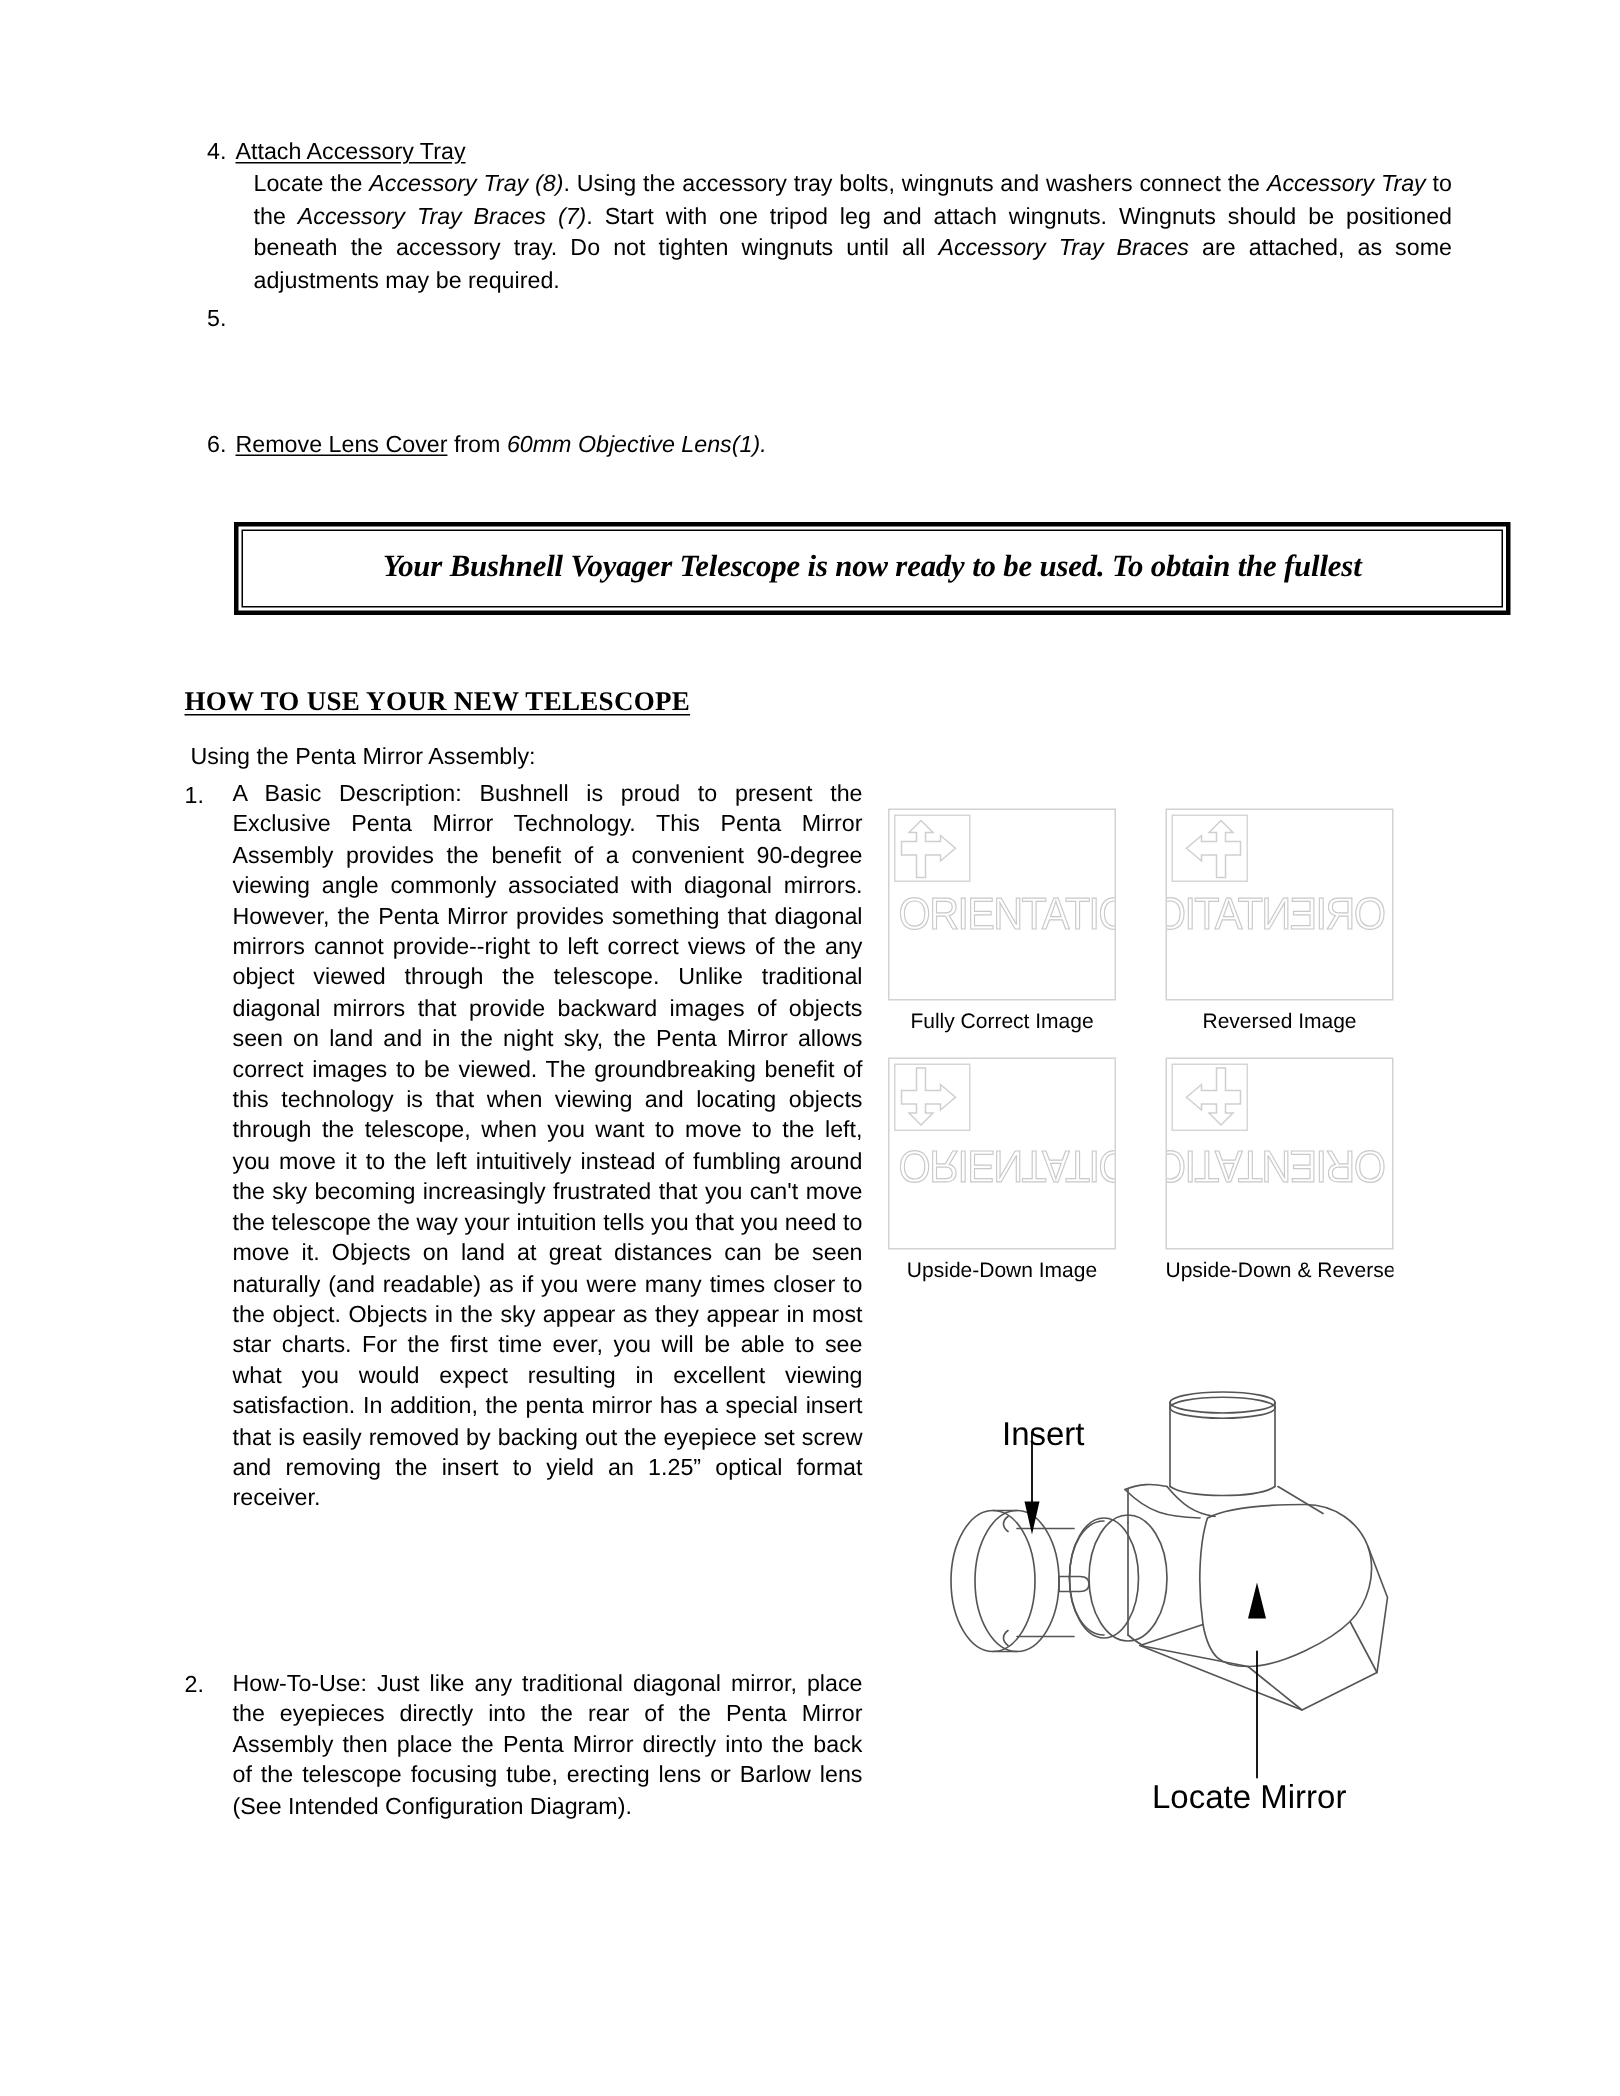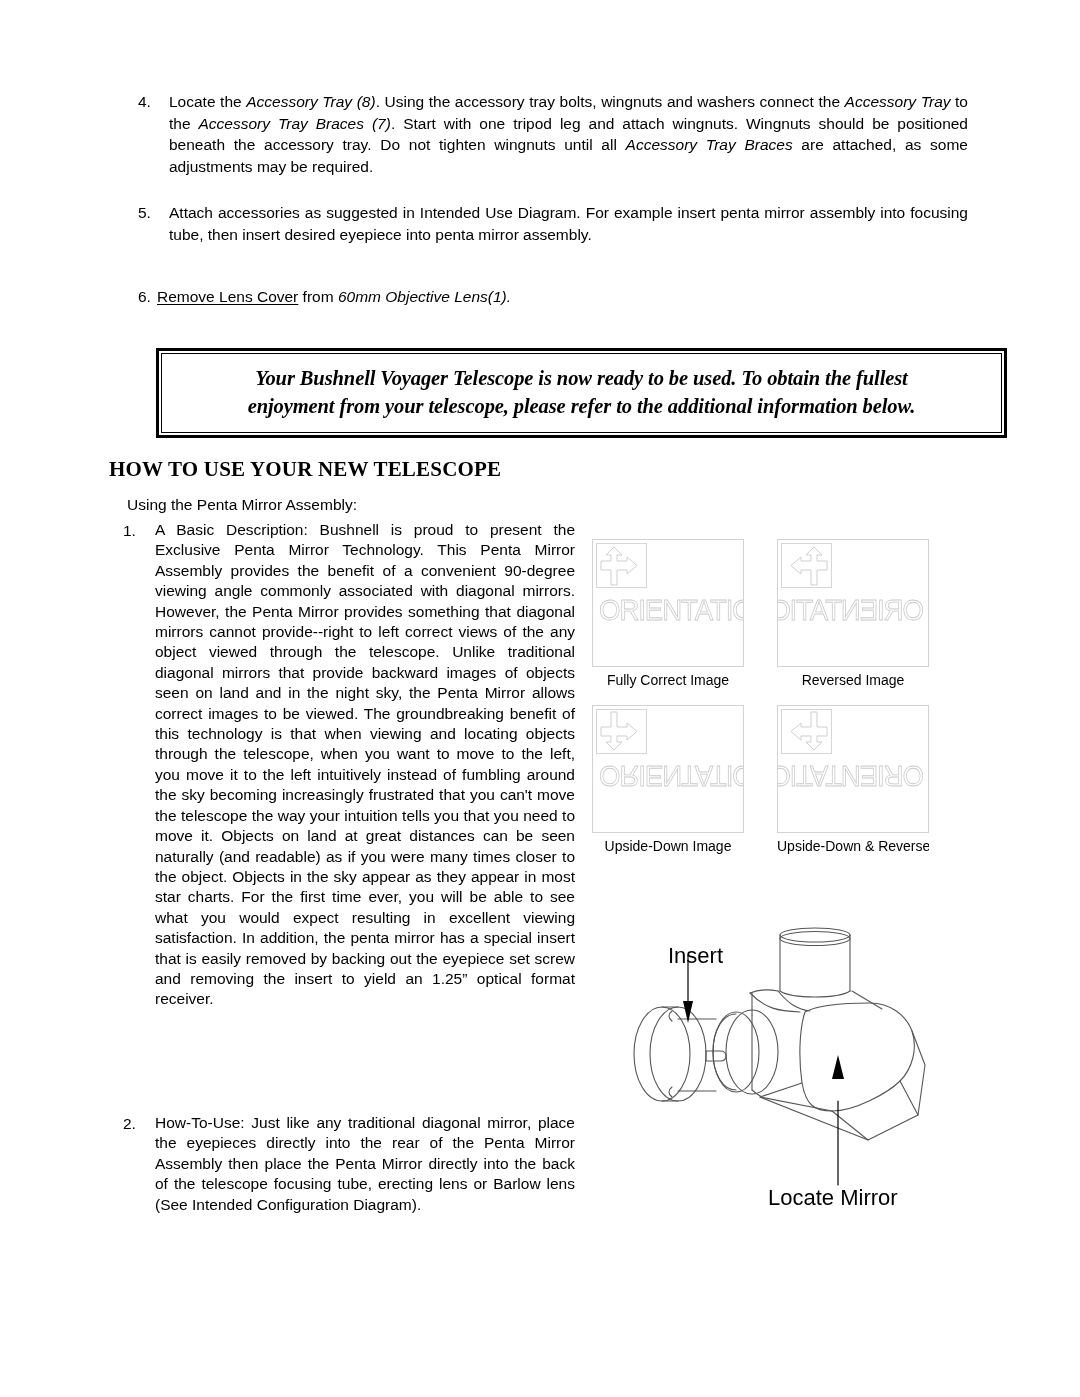--- a/index.html
+++ b/index.html
@@ -88,26 +88,27 @@
     font-style: italic;
     font-size: 20.5px;
     line-height: 28px;
     text-align: center;
     letter-spacing: -0.1px;
   }
 
   
   .section-head {
     position: absolute;
-    left: 109px;
+    left: 123px;
     top: 457px;
     font-family: "Liberation Serif", serif;
     font-weight: bold;
-    font-size: 21px;
+    font-size: 18px;
     letter-spacing: 0.2px;
+    text-decoration: underline;
     text-underline-offset: 3px;
   }
   .intro-line {
     position: absolute;
     left: 127px;
     top: 494px;
     font-size: 15.5px;
     line-height: 21px;
   }
 
@@ -207,44 +208,43 @@
   .lbl-penta  { left: 168px; top: 270px; }
 </style>
 </head>
 <body>
 
 <div class="page">
 
   <div class="step" style="left:123px; top:91px; width:845px;">
     <div class="step-num">4.</div>
     <div class="step-body">
+      <div class="step-title">Attach Accessory Tray</div>
       <div class="step-text"><span>Locate the </span><span class="ital">Accessory Tray (8)</span><span>. Using the accessory tray bolts, wingnuts and washers connect the </span><span class="ital">Accessory Tray</span><span> to the </span><span class="ital">Accessory Tray Braces (7)</span><span>. Start with one tripod leg and attach wingnuts. Wingnuts should be positioned beneath the accessory tray. Do not tighten wingnuts until all </span><span class="ital">Accessory Tray Braces</span><span> are attached, as some adjustments may be required.</span></div>
     </div>
   </div>
 
   <div class="step" style="left:123px; top:202px; width:845px;">
     <div class="step-num">5.</div>
     <div class="step-body">
-      <div class="step-text"><span>Attach accessories as suggested in Intended Use Diagram.  For example insert penta mirror assembly into focusing tube, then insert desired eyepiece into penta mirror assembly.</span></div>
     </div>
   </div>
 
   <div class="step" style="left:123px; top:286px; width:700px;">
     <div class="step-num">6.</div>
     <div class="step-body">
       <div class="step-inline">
         <span class="ul">Remove Lens Cover</span><span> from </span><span class="ital">60mm Objective Lens(1).</span>
       </div>
     </div>
   </div>
 
   <div class="callout">
     <div class="callout-inner">
       <div class="callout-line">Your Bushnell Voyager Telescope is now ready to be used. To obtain the fullest</div>
-      <div class="callout-line">enjoyment  from your telescope, please refer to the additional information below.</div>
     </div>
   </div>
 
   <div class="section-head">HOW TO USE YOUR NEW TELESCOPE</div>
   <div class="intro-line">Using the Penta Mirror Assembly:</div>
 
   <div class="body-col step" style="top:520px;">
     <div class="step-num">1.</div>
     <div class="step-body">
       <div class="col-text">A Basic Description: Bushnell is proud to present the Exclusive Penta Mirror Technology.   This Penta Mirror Assembly provides the benefit of a convenient 90-degree viewing angle commonly associated with diagonal mirrors.  However, the Penta Mirror provides something that diagonal mirrors cannot provide--right to left correct views of the any object viewed through the telescope.  Unlike traditional diagonal mirrors that provide backward images of objects seen on land and in the night sky, the Penta Mirror allows correct images to be viewed.  The groundbreaking benefit of this technology is that when viewing and locating objects through the telescope, when you want to move to the left, you move it to the left intuitively instead of fumbling around the sky becoming increasingly frustrated that you can't move the telescope the way your intuition tells you that you need to move it.  Objects on land at great distances can be seen naturally (and readable) as if you were many times closer to the object.  Objects in the sky appear as they appear in most star charts.  For the first time ever, you will be able to see what you would expect resulting in excellent viewing satisfaction.  In addition, the penta mirror has a special insert that is easily removed by backing out the eyepiece set screw and removing the insert to yield an 1.25” optical format receiver.</div>

